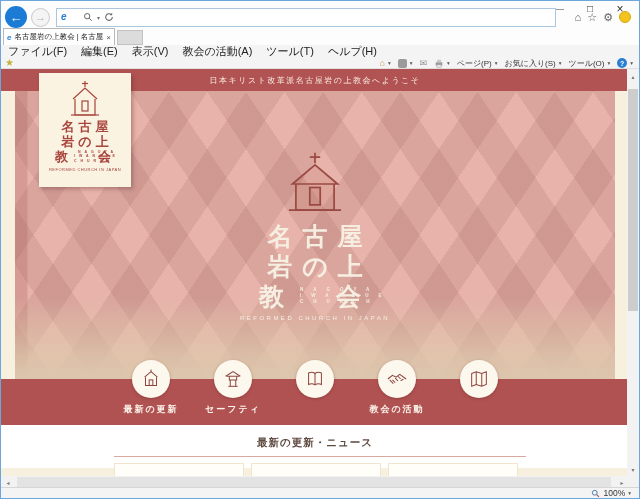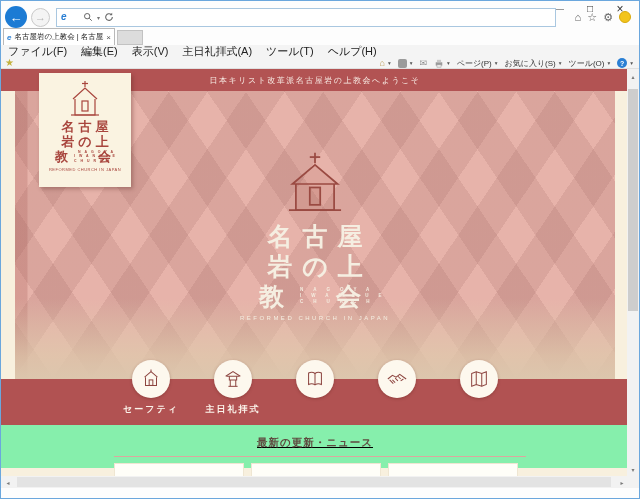--- a/index.html
+++ b/index.html
@@ -93,21 +93,21 @@
 
   
   .nav-band { position:absolute; top:310px; left:0; width:628px; height:46px; background:#b15252; }
   .nav-circle { position:absolute; width:38px; height:38px; border-radius:50%; background:#fdf8ee;
                 top:291px; box-shadow:0 1px 3px rgba(100,40,35,0.4); display:flex; align-items:center;
                 justify-content:center; z-index:4; }
   .nav-label { position:absolute; top:334px; width:100px; text-align:center; font-size:9px; font-weight:bold;
                color:#fbf3ea; letter-spacing:2px; z-index:4; }
 
   
-  .news { position:absolute; top:356px; left:0; width:628px; height:43px; background:#86efac;text-decoration:underline; }
+  .news { position:absolute; top:356px; left:0; width:628px; height:43px; background:#ffffff; }
   .news-heading { padding-top:11px; text-align:center; font-size:10.5px; font-weight:bold; color:#5f4a40;
                   letter-spacing:1px; }
   .news-rule { position:absolute; top:31px; left:113px; width:412px; border-top:1px solid #dba89f; }
   .news-card { position:absolute; top:38px; height:20px; width:130px; background:#fffef8;
                border:1px solid #efe6d2; }
 
   
   .v-scroll { position:absolute; top:68px; right:0; width:12px; height:407px; background:#f2f2f2; }
   .v-scroll .arr { position:absolute; left:0; width:12px; height:14px; display:flex; align-items:center;
                    justify-content:center; font-size:6px; color:#7a7a7a; }
@@ -166,21 +166,21 @@
       <span class="t-title">名古屋岩の上教会 | 名古屋...</span>
       <span class="t-close">×</span>
     </div>
     <div class="tab-stub"></div>
   </div>
 
   <div class="menu-bar">
     <span class="menu-item">ファイル(F)</span>
     <span class="menu-item">編集(E)</span>
     <span class="menu-item">表示(V)</span>
-    <span class="menu-item">主日礼拝式(A)</span>
+    <span class="menu-item">教会の活動(A)</span>
     <span class="menu-item">ツール(T)</span>
     <span class="menu-item">ヘルプ(H)</span>
   </div>
 
   <div class="cmd-bar">
     <span class="fav-star">★</span>
     <div class="cmd-right">
       <span class="ic ic-home">⌂</span>
       <span class="caret">▾</span>
       <span class="ic-feed"></span>
@@ -258,35 +258,35 @@
     <div class="nav-circle" style="left:131px;">
       <svg width="22" height="22" viewBox="0 0 24 24">
         <g stroke="#8d4540" stroke-width="1.1" fill="none">
           <path d="M5 10 L12 4 L19 10"></path>
             <path d="M6 10 v9 h12 v-9"></path>
           <rect x="10" y="13" width="4" height="6"></rect>
             <line x1="12" y1="1.5" x2="12" y2="4"></line>
         </g>
       </svg>
     </div>
-    <div class="nav-label" style="left:100px;">セーフティ</div>
+    <div class="nav-label" style="left:100px;">最新の更新</div>
 
     <div class="nav-circle" style="left:213px;">
       <svg width="22" height="22" viewBox="0 0 24 24">
         <g stroke="#8d4540" stroke-width="1.1" fill="none">
           <path d="M4 9 L12 4 L20 9"></path>
             <line x1="5" y1="9" x2="19" y2="9"></line>
           <path d="M8 9 v4 h8 v-4"></path>
             <line x1="9" y1="13" x2="9" y2="20"></line>
           <line x1="15" y1="13" x2="15" y2="20"></line>
             <line x1="7" y1="20" x2="17" y2="20"></line>
         </g>
       </svg>
     </div>
-    <div class="nav-label" style="left:182px;">主日礼拝式</div>
+    <div class="nav-label" style="left:182px;">セーフティ</div>
 
     <div class="nav-circle" style="left:295px;">
       <svg width="22" height="22" viewBox="0 0 24 24">
         <g stroke="#8d4540" stroke-width="1.1" fill="none">
           <path d="M12 6 C10 4.5 7 4.5 5 5.5 V18 C7 17 10 17 12 18.5 C14 17 17 17 19 18 V5.5 C17 4.5 14 4.5 12 6 Z"></path>
           <line x1="12" y1="6" x2="12" y2="18.5"></line>
         </g>
       </svg>
     </div>
 
@@ -294,20 +294,21 @@
       <svg width="22" height="22" viewBox="0 0 24 24">
         <g stroke="#8d4540" stroke-width="1.1" fill="none">
           <path d="M2 12 L7 8 L11 10 L15 7 L22 12"></path>
           <line x1="7" y1="13" x2="10" y2="16"></line>
             <line x1="10" y1="11" x2="13" y2="14"></line>
           <line x1="13" y1="9" x2="16" y2="12"></line>
             <path d="M4 13 l4 4 M16 14 l3 -2"></path>
         </g>
       </svg>
     </div>
+    <div class="nav-label" style="left:346px;">教会の活動</div>
 
     <div class="nav-circle" style="left:459px;">
       <svg width="22" height="22" viewBox="0 0 24 24">
         <g stroke="#8d4540" stroke-width="1.1" fill="none">
           <path d="M4 6 L9 4 L15 6 L20 4 V18 L15 20 L9 18 L4 20 Z"></path>
           <line x1="9" y1="4" x2="9" y2="18"></line>
             <line x1="15" y1="6" x2="15" y2="20"></line>
         </g>
       </svg>
     </div>
@@ -327,14 +328,24 @@
     <div class="arr" style="bottom:0;">▾</div>
   </div>
 
   <div class="h-scroll">
     <div class="arr" style="left:0;">◂</div>
     <div class="h-thumb"></div>
     <div class="arr" style="right:0;">▸</div>
   </div>
   <div class="sb-corner"></div>
 
+  <div class="status-bar">
+    <div class="zoom-ctl">
+      <svg width="9" height="9" viewBox="0 0 12 12">
+        <circle cx="5" cy="5" r="3.2" fill="none" stroke="#4a77b0" stroke-width="1.3"></circle>
+        <line x1="7.6" y1="7.6" x2="10.6" y2="10.6" stroke="#b04a4a" stroke-width="1.4"></line>
+      </svg>
+      <span>100%</span>
+      <span class="caret">▾</span>
+    </div>
+  </div>
 
 </div>
 
 </body></html>

